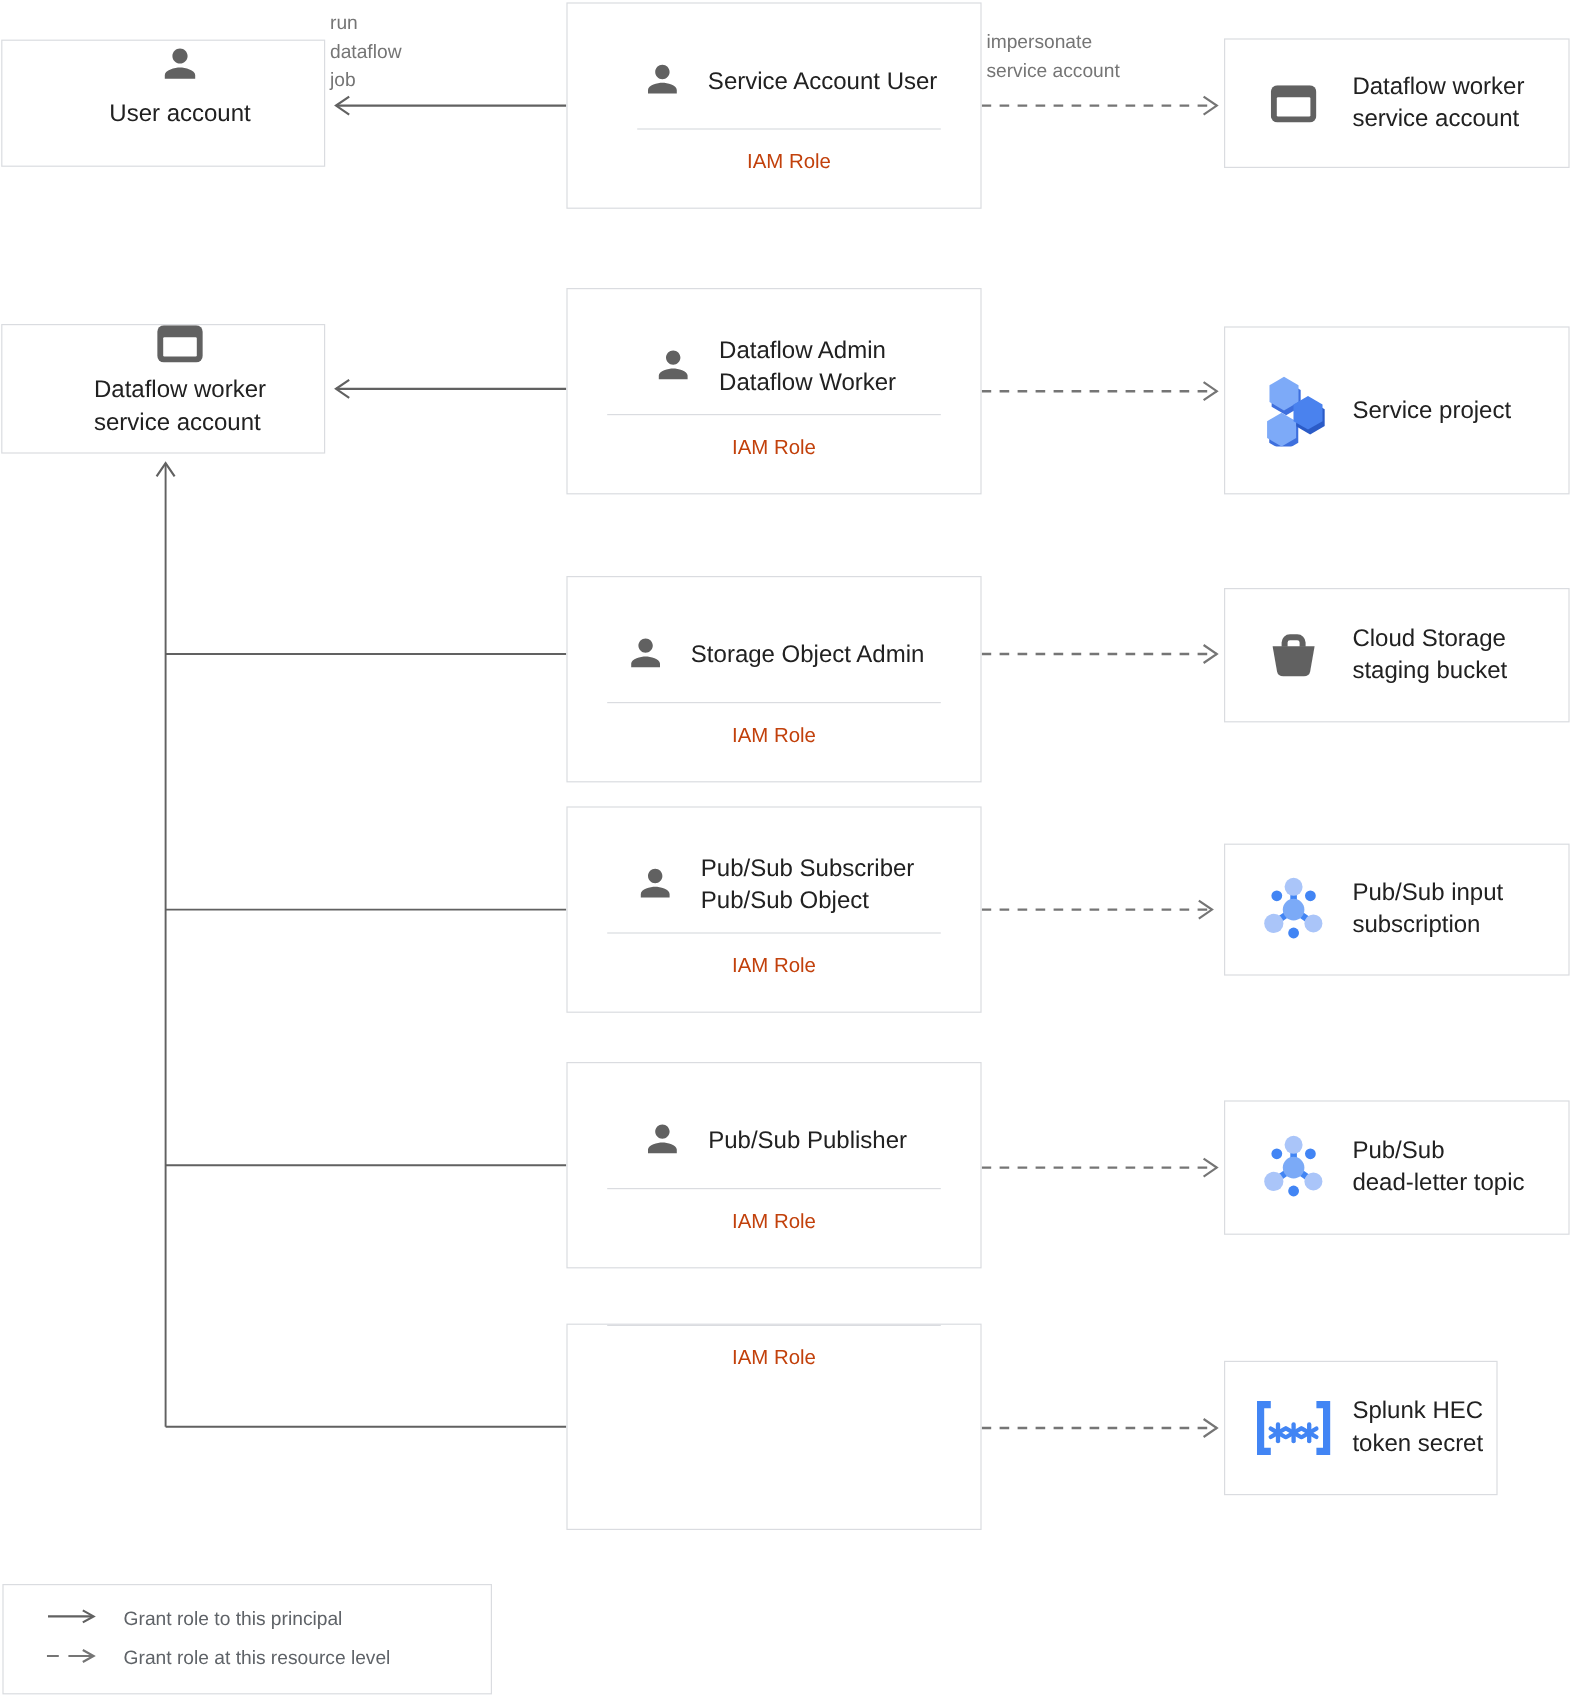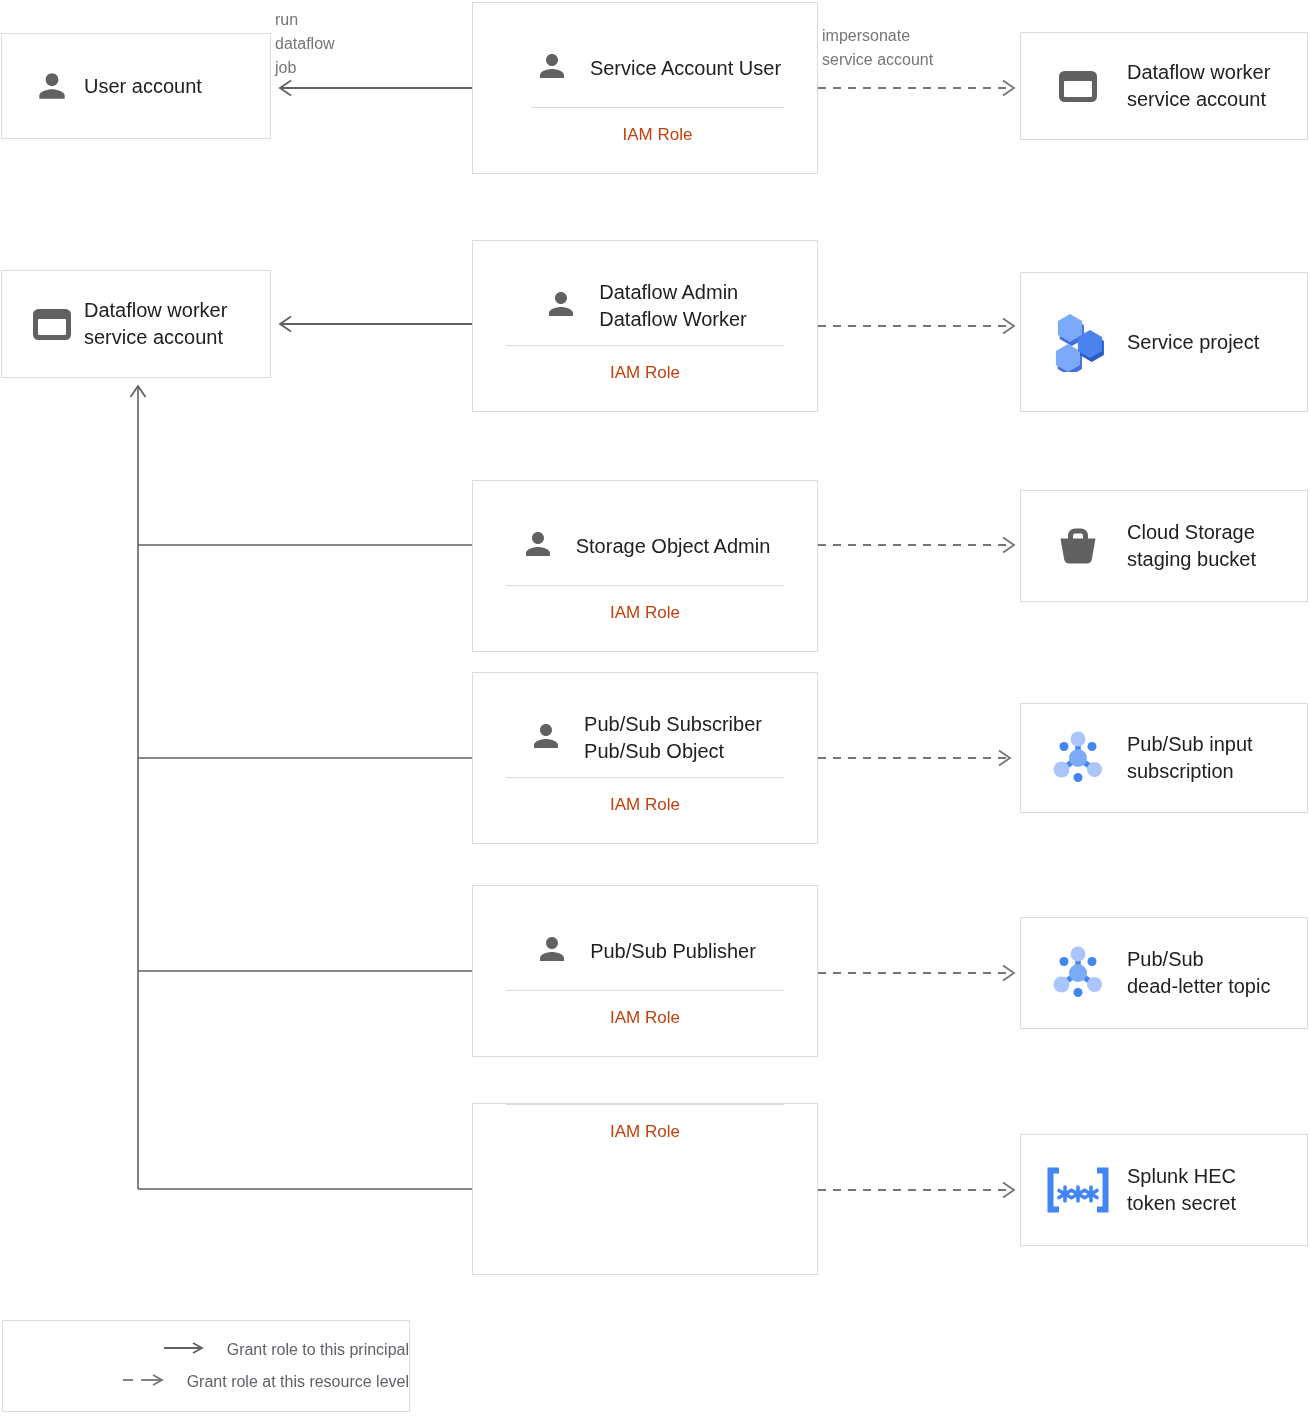--- a/index.html
+++ b/index.html
@@ -3,41 +3,41 @@
 <meta charset="utf-8">
 <style>
   * { margin:0; padding:0; box-sizing:border-box; }
   html,body { background:#fff; }
   body { font-family:"Liberation Sans", sans-serif; color:#212121; }
   .canvas { position:relative; width:1310px; height:1416px; background:#fff; overflow:hidden; }
   .wires { position:absolute; left:0; top:0; }
 
   .node, .role, .res { position:absolute; background:#fff; border:1px solid #dadce0; }
 
-  .node { display:flex; align-items:center; gap:10px; padding-left:28px; }
+  .node { display:flex; align-items:center; gap:10px; padding-left:28px;flex-direction:column; }
   .node .icwrap { width:44px; display:flex; justify-content:center; flex:0 0 auto; }
 
   .res { display:flex; align-items:center; gap:14px; padding-left:22px; }
   .res .icwrap { width:70px; display:flex; justify-content:center; flex:0 0 auto; }
 
   .nlabel { font-size:20px; line-height:27px; color:#212121; }
   .nlabel span { display:block; }
 
   .role { width:346px; height:172px; }
   .rhead { height:78px; margin-top:26px; display:flex; align-items:center; justify-content:center; gap:20px; }
   .rtitle { font-size:20px; line-height:27px; color:#212121; }
   .rtitle span { display:block; }
   .rdiv { border-top:1px solid #dadce0; margin:0 33px; }
   .riam { text-align:center; margin-top:17px; font-size:17px; color:#c2410c; }
 
   .elabel { position:absolute; text-align:left; font-size:16px; line-height:24px; color:#757575; }
   .elabel span { display:block; }
 
   .legend { position:absolute; border:1px solid #dadce0; display:flex; flex-direction:column; justify-content:center; gap:12px; padding-left:36px; background:#fff; }
-  .lrow { display:flex; align-items:center; gap:20px;justify-content:flex-end; }
+  .lrow { display:flex; align-items:center; gap:20px; }
   .ltext { font-size:16px; color:#5f6368; }
 </style>
 </head>
 <body>
 
 <div class="canvas">
 
   <svg class="wires" width="1310" height="1416" viewBox="0 0 1310 1416">
     <defs>
       <marker id="ah" markerUnits="userSpaceOnUse" markerWidth="22" markerHeight="22" viewBox="0 0 22 22" refX="17" refY="11" orient="auto-start-reverse">
@@ -259,21 +259,21 @@
         <circle cx="14" cy="-11.5" r="4.5" fill="#4285f4"></circle>
         <circle cx="0" cy="19.5" r="4.5" fill="#4285f4"></circle>
       </svg>
     </span>
     <div class="nlabel">
       <span>Pub/Sub</span>
       <span>dead-letter topic</span>
     </div>
   </div>
 
-  <div class="res" style="left:1020px; top:1134px; width:288px; height:112px;">
+  <div class="res" style="left:1020px; top:1134px; width:228px; height:112px;">
     <span class="icwrap">
       <svg width="66" height="46" viewBox="0 0 66 46">
         <path d="M14 3.5 H5.5 V42.5 H14" fill="none" stroke="#4285f4" stroke-width="6"></path>
         <path d="M52 3.5 H60.5 V42.5 H52" fill="none" stroke="#4285f4" stroke-width="6"></path>
         <g stroke="#4285f4" stroke-width="3.6" stroke-linecap="round">
           <line x1="20" y1="20" x2="20" y2="34"></line>
             <line x1="14" y1="23.5" x2="26" y2="30.5"></line>
             <line x1="14" y1="30.5" x2="26" y2="23.5"></line>
           <line x1="33" y1="20" x2="33" y2="34"></line>
             <line x1="27" y1="23.5" x2="39" y2="30.5"></line>

